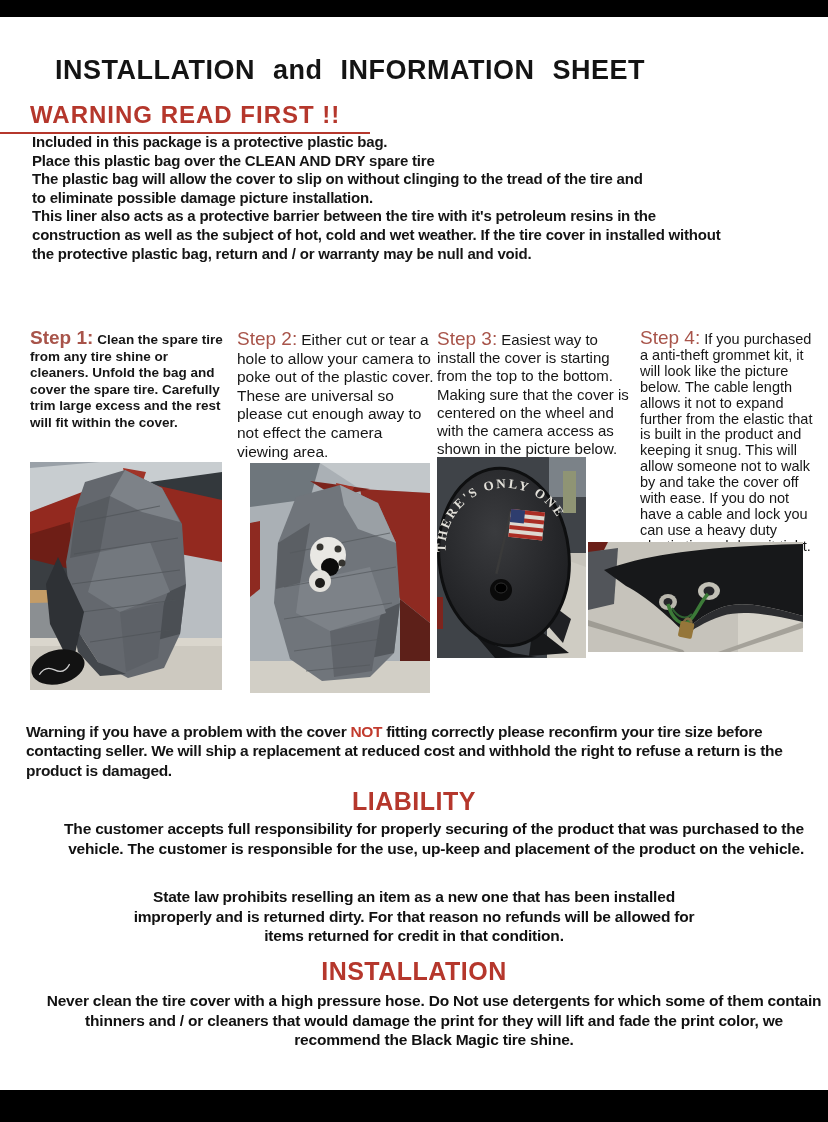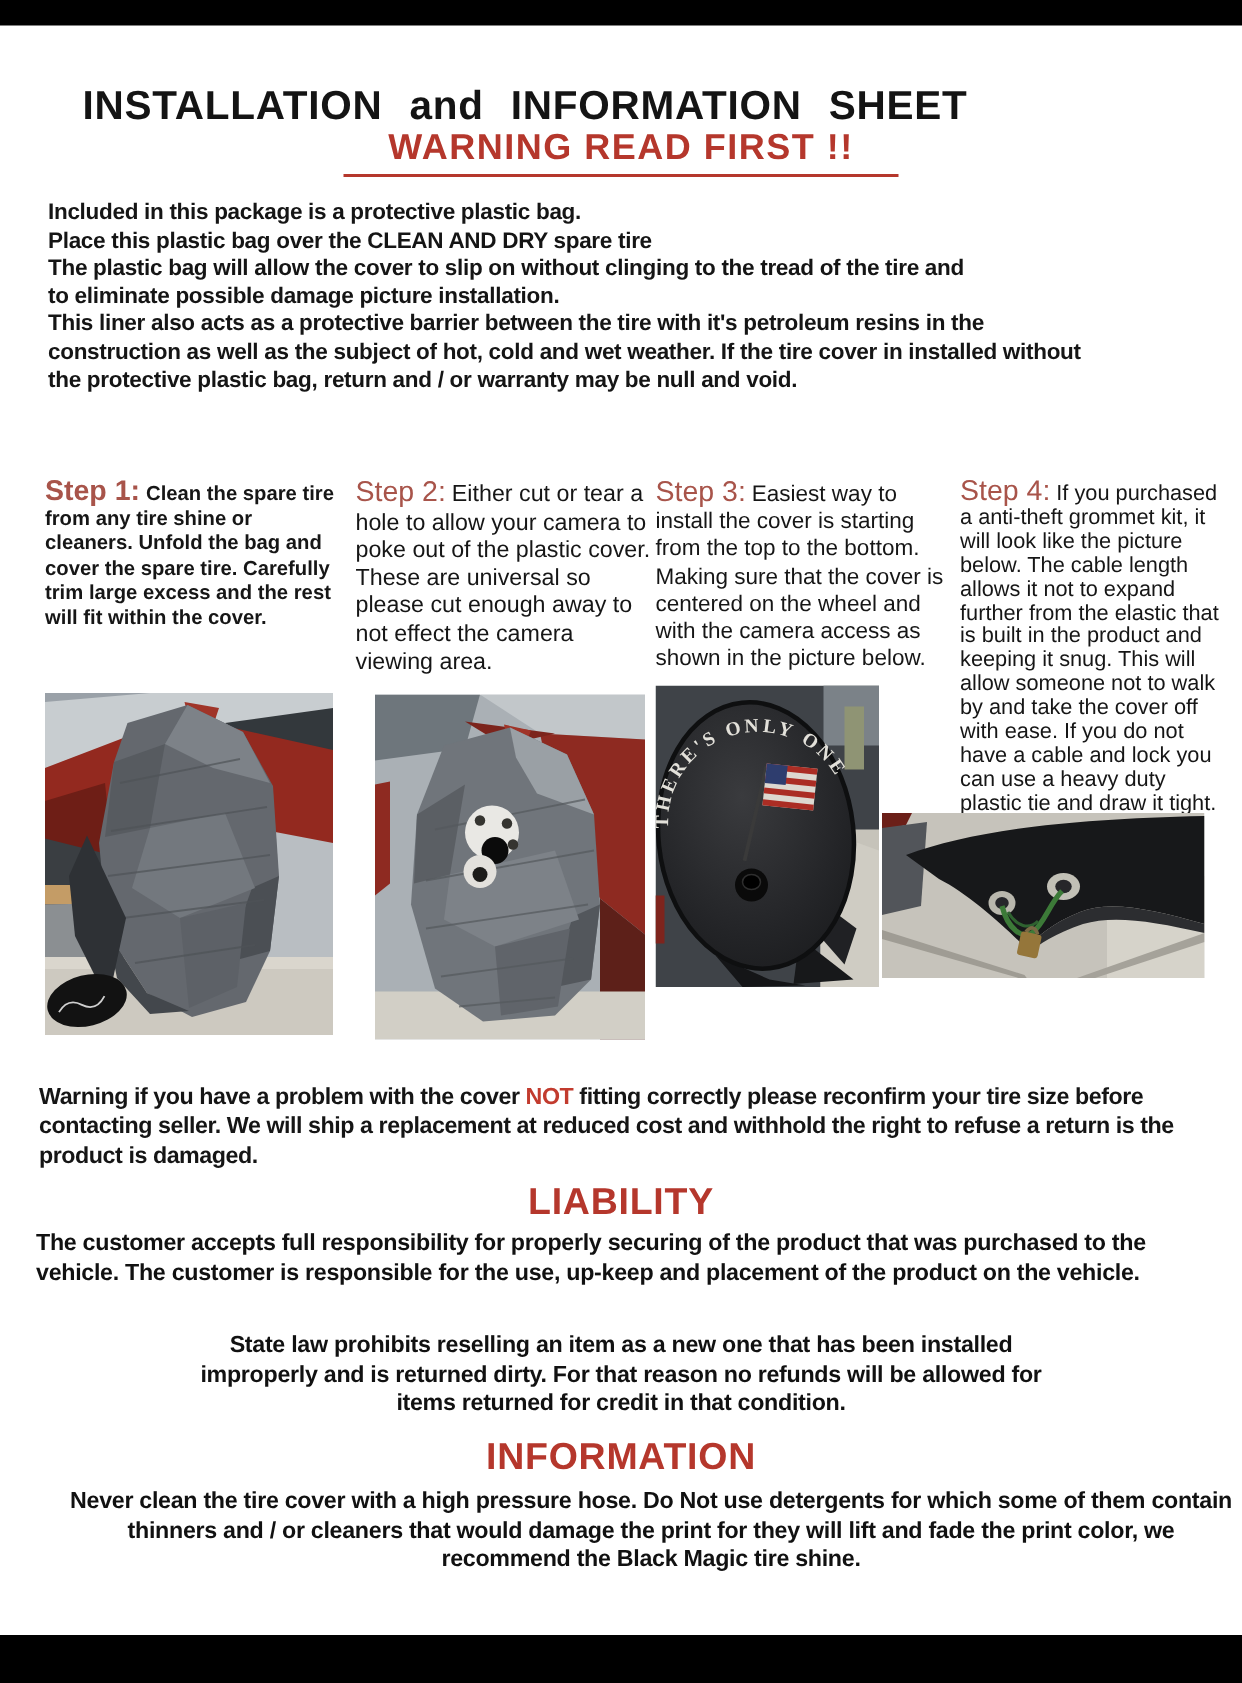--- a/index.html
+++ b/index.html
@@ -5,50 +5,50 @@
   html,body{margin:0;padding:0;background:#ffffff;}
   body{width:828px;height:1122px;position:relative;overflow:hidden;
        font-family:"Liberation Sans","DejaVu Sans",sans-serif;color:#111;}
   .bar{position:absolute;left:0;width:828px;background:#000;}
   #bar-top{top:0;height:17px;}
   #bar-bottom{top:1090px;height:32px;}
 
   .abs{position:absolute;}
   #page-title{top:55px;left:0;width:700px;text-align:center;
      font-size:27px;font-weight:bold;letter-spacing:.5px;word-spacing:10px;color:#141414;}
-  #warning-wrap{top:85px;left:0;width:828px;text-align:center;}
+  #warning-wrap{top:101px;left:0;width:828px;text-align:left;}
   #warning-heading{display:inline-block;font-size:24px;font-weight:bold;letter-spacing:1px;
      color:var(--heading-red,#b5372c);border-bottom:2px solid var(--heading-red,#b5372c);
      padding:0 30px 3px 30px;}
 
   #intro{top:133px;left:32px;width:800px;
      font-size:15px;font-weight:bold;line-height:18.6px;letter-spacing:-0.2px;color:#151515;}
 
-  .step-col{position:absolute;top:320px;color:#161616;}
+  .step-col{position:absolute;top:330px;color:#161616;}
   #step1{left:30px;width:198px;font-size:13.5px;font-weight:bold;line-height:16.6px;}
   #step2{left:237px;width:200px;font-size:15.5px;line-height:18.6px;}
   #step3{left:437px;width:196px;font-size:15px;line-height:18.2px;}
   #step4{left:640px;width:176px;font-size:14.5px;line-height:15.9px;}
   .step-label{font-size:19px;color:var(--step-red,#a8544a);margin-right:4px;}
 
   .photo{position:absolute;}
   #photo1{left:30px;top:462px;width:192px;height:228px;}
   #photo2{left:250px;top:463px;width:180px;height:230px;}
   #photo3{left:437px;top:457px;width:149px;height:201px;}
   #photo4{left:588px;top:542px;width:215px;height:110px;}
   .photo svg{display:block;width:100%;height:100%;}
 
   #warning-note{top:722px;left:26px;width:782px;font-size:15.5px;font-weight:bold;
      line-height:19.3px;letter-spacing:-0.3px;color:#151515;}
   .not-word{color:var(--not-red,#c23b2e);}
 
   .red-heading{left:0;width:828px;text-align:center;font-size:25px;font-weight:bold;
      letter-spacing:.5px;color:var(--heading-red,#b5372c);}
   #liability-heading{top:787px;}
-  #liability-p1{top:819px;left:24px;width:780px;text-align:left;font-size:15.5px;
+  #liability-p1{top:819px;left:24px;width:780px;text-align:right;font-size:15.5px;
      font-weight:bold;line-height:19.5px;letter-spacing:-0.2px;}
   #liability-p2{top:887px;left:114px;width:600px;text-align:center;font-size:15.5px;
      font-weight:bold;line-height:19.5px;letter-spacing:-0.2px;}
   #maintenance-heading{top:957px;}
   #maintenance-p{top:991px;left:24px;width:780px;text-align:center;font-size:15.5px;
      font-weight:bold;line-height:19.5px;letter-spacing:-0.2px;margin-left:20px;}
 </style>
 </head>
 <body>
 
@@ -207,16 +207,16 @@
 </div>
 
 <div class="abs" id="warning-note">
   <span>Warning if you have a problem with the cover   </span><span class="not-word">NOT</span><span> fitting correctly please reconfirm your tire size before contacting seller. We will ship a replacement at reduced cost and withhold the right to refuse a return is the product is damaged.</span>
 </div>
 
 <div class="abs red-heading" id="liability-heading">LIABILITY</div>
 <div class="abs" id="liability-p1">The customer accepts full responsibility for properly securing of the product that was purchased to the vehicle.  The customer is responsible for the use, up-keep and placement of the product on the vehicle.</div>
 <div class="abs" id="liability-p2">State law prohibits reselling an item as a new one that has been installed improperly and is returned dirty. For that reason no refunds will be allowed for items returned for credit in that condition.</div>
 
-<div class="abs red-heading" id="maintenance-heading">INFORMATION</div>
+<div class="abs red-heading" id="maintenance-heading">INSTALLATION</div>
 <div class="abs" id="maintenance-p">Never clean the tire cover with a high pressure hose.  Do Not  use detergents for which some of them contain thinners and / or cleaners that would damage the print for they will lift and fade the print color, we recommend the Black Magic tire shine.</div>
 
 <div class="bar" id="bar-bottom"></div>
 
 </body></html>

